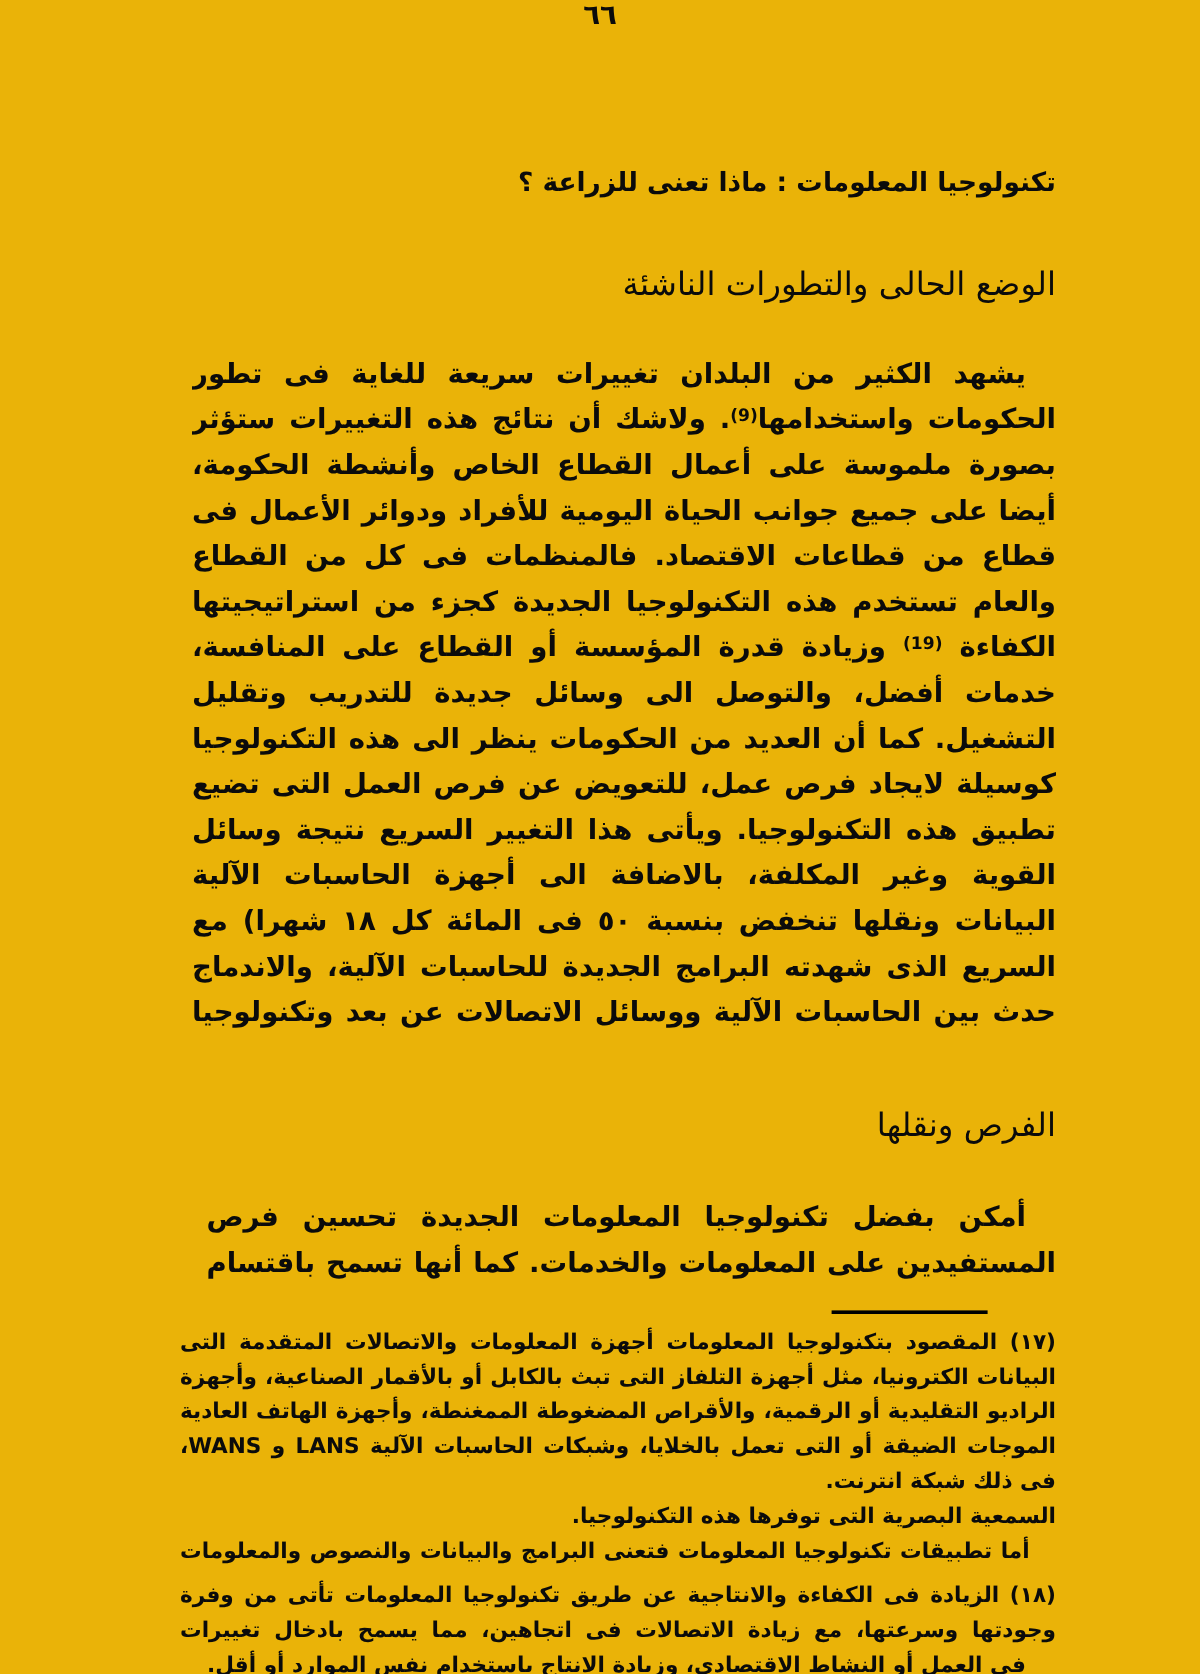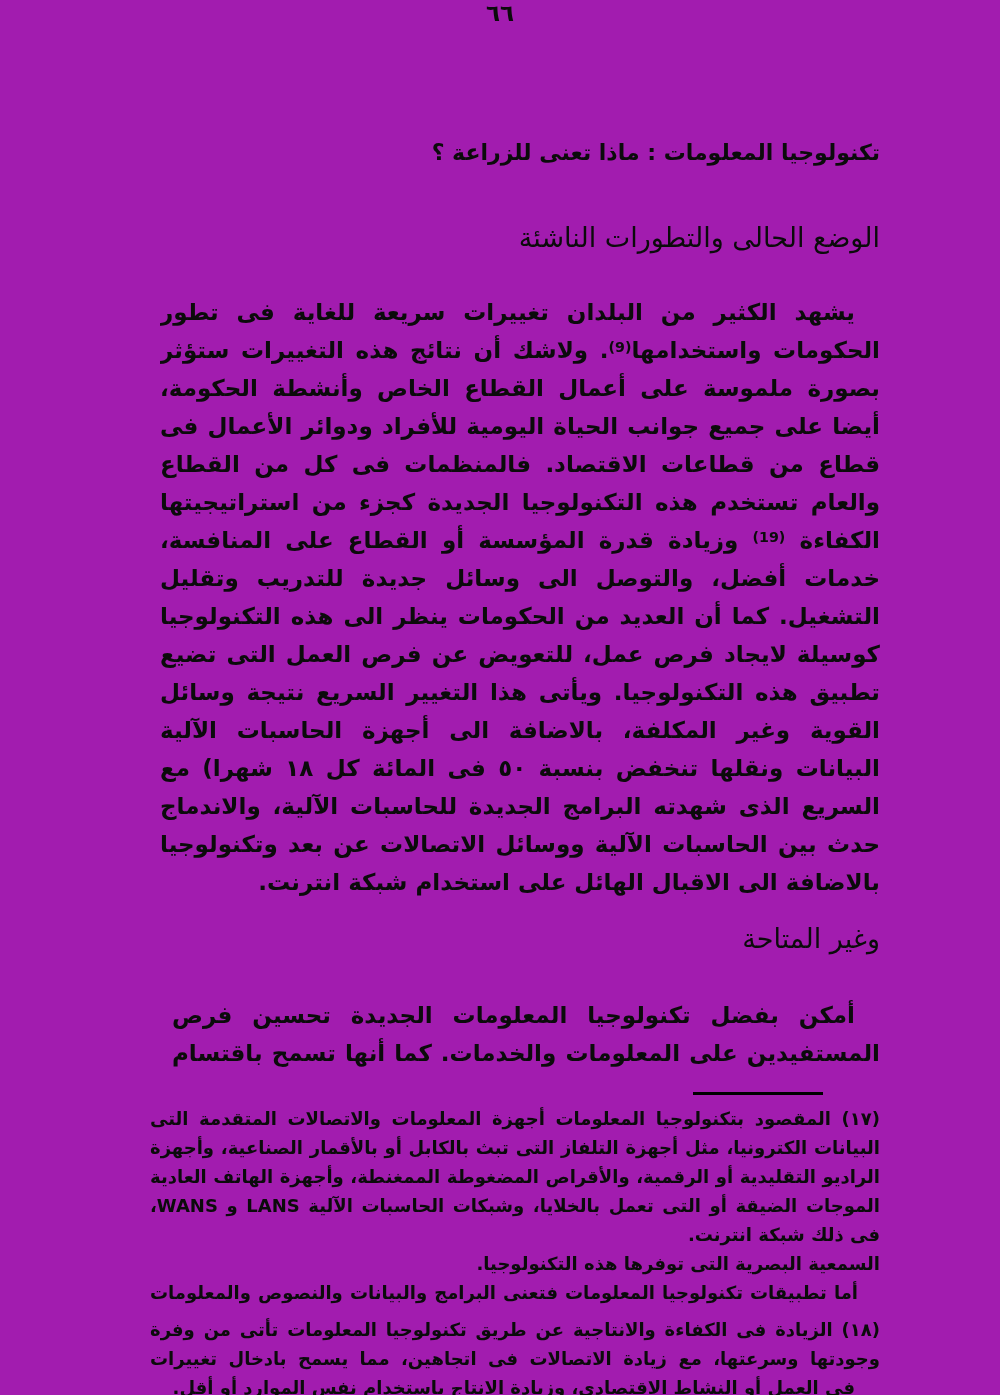--- a/index.html
+++ b/index.html
@@ -1,20 +1,20 @@
 <!DOCTYPE html>
 <html lang="ar"><head>
 <meta charset="utf-8">
 <style>
   html,body{margin:0;padding:0;background:#e8e8e8;}
   .page{
     position:relative;
     width:1000px;height:1395px;
     margin:0 auto;
-    background:#a21caf;
+    background:#eab308;
     overflow:hidden;
     font-family:"DejaVu Sans",sans-serif;
     color:#0b0b0b;
     direction:rtl;
   }
   .pagenum{
     position:absolute;top:0px;left:0;right:0;
     text-align:center;
     font-size:23px;font-weight:700;
   }
@@ -85,24 +85,23 @@
     <div class="bl j">والعام تستخدم هذه التكنولوجيا الجديدة كجزء من استراتيجيتها لزيادة</div>
     <div class="bl j"><span>الكفاءة </span><span class="sup">(19)</span><span> وزيادة قدرة المؤسسة أو القطاع على المنافسة، وتقديم</span></div>
     <div class="bl j">خدمات أفضل، والتوصل الى وسائل جديدة للتدريب وتقليل نفقات</div>
     <div class="bl j">التشغيل. كما أن العديد من الحكومات ينظر الى هذه التكنولوجيا الجديدة</div>
     <div class="bl j">كوسيلة لايجاد فرص عمل، للتعويض عن فرص العمل التى تضيع نتيجة</div>
     <div class="bl j">تطبيق هذه التكنولوجيا. ويأتى هذا التغيير السريع نتيجة وسائل الاتصال</div>
     <div class="bl j">القوية وغير المكلفة، بالاضافة الى أجهزة الحاسبات الآلية (فتكاليف معالجة</div>
     <div class="bl j">البيانات ونقلها تنخفض بنسبة ٥٠ فى المائة كل ١٨ شهرا) مع التطور</div>
     <div class="bl j">السريع الذى شهدته البرامج الجديدة للحاسبات الآلية، والاندماج الذى</div>
     <div class="bl j">حدث بين الحاسبات الآلية ووسائل الاتصالات عن بعد وتكنولوجيا البث،</div>
-    <div class="bl">بالاضافة الى الاقبال الهائل على استخدام شبكة انترنت.</div>
   </div>
 
-  <h2 class="sechead h-opportunities">وغير المتاحة</h2>
+  <h2 class="sechead h-opportunities">الفرص ونقلها</h2>
 
   <div class="block body2">
     <div class="bl j ind">أمكن بفضل تكنولوجيا المعلومات الجديدة تحسين فرص حصول</div>
     <div class="bl j">المستفيدين على المعلومات والخدمات. كما أنها تسمح باقتسام المعلومات</div>
   </div>
 
   <div class="sep"></div>
 
   <div class="block fns">
     <div>

